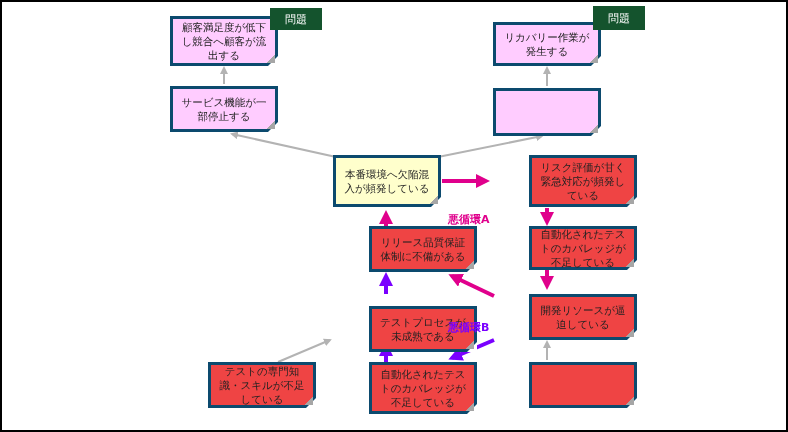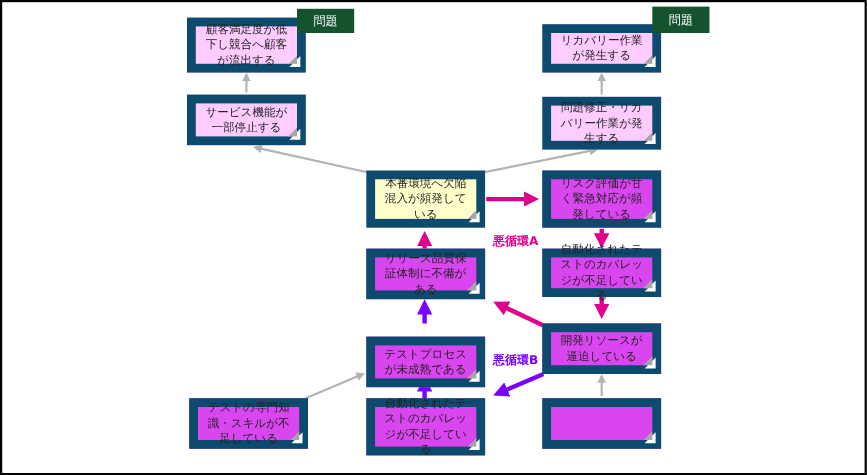--- a/index.html
+++ b/index.html
@@ -4,21 +4,21 @@
 <style>
   html, body { margin: 0; padding: 0; background: #ffffff; }
   body { width: 788px; height: 432px; position: relative; overflow: hidden; }
   #frame {
     position: absolute; left: 0; top: 0; width: 784px; height: 428px;
     border: 2px solid #000; background: #fff;
   }
   .node {
     position: absolute;
     box-sizing: border-box;
-    border: 8px solid #0c4a6e;
+    border: 3px solid #0c4a6e;
     display: flex; align-items: center; justify-content: center;
     text-align: center;
     font-family: "DejaVu Sans", sans-serif;
     font-size: 10.5px;
     line-height: 14px;
     color: #222;
     padding: 0 4px;
     word-break: break-all;
   }
   .node::after {
@@ -27,21 +27,21 @@
     border-left: 10px solid transparent;
     border-bottom: 10px solid #ffffff;
   }
   .node .fold {
     position: absolute; right: 0; bottom: 0; width: 8px; height: 8px;
     background: linear-gradient(135deg, transparent 50%, #a6a6a6 50%);
     z-index: 2;
   }
   .pink { background: #ffccff; }
   .yellow { background: #ffffcc; }
-  .purple { background: #d946ef; }
+  .purple { background: #ef4444; margin-left: 36px; }
   .tag {
     position: absolute; background: #14532d; color: #fff;
     font-family: "DejaVu Sans", sans-serif; font-size: 11px; font-weight: normal;
     display: flex; align-items: center; justify-content: center;
   }
   .loop-label {
     position: absolute;
     font-family: "DejaVu Sans", sans-serif; font-size: 11px; font-weight: bold;
     white-space: nowrap;
   }
@@ -94,21 +94,20 @@
     <span class="fold"></span>
 </div>
 
 <div class="node pink" style="left:493px;top:22px;width:108px;height:44px;">
   <span>リカバリー作業が発生する</span>
     <span class="fold"></span>
 </div>
 <div class="tag" style="left:593px;top:6px;width:52px;height:24px;">問題</div>
 
 <div class="node pink" style="left:493px;top:88px;width:108px;height:48px;">
-  <span>問題修正・リカバリー作業が発生する</span>
     <span class="fold"></span>
 </div>
 
 <div class="node yellow" style="left:333px;top:155px;width:108px;height:52px;">
   <span>本番環境へ欠陥混入が頻発している</span>
     <span class="fold"></span>
 </div>
 
 <div class="node purple" style="left:493px;top:155px;width:108px;height:52px;">
   <span>リスク評価が甘く緊急対応が頻発している</span>

